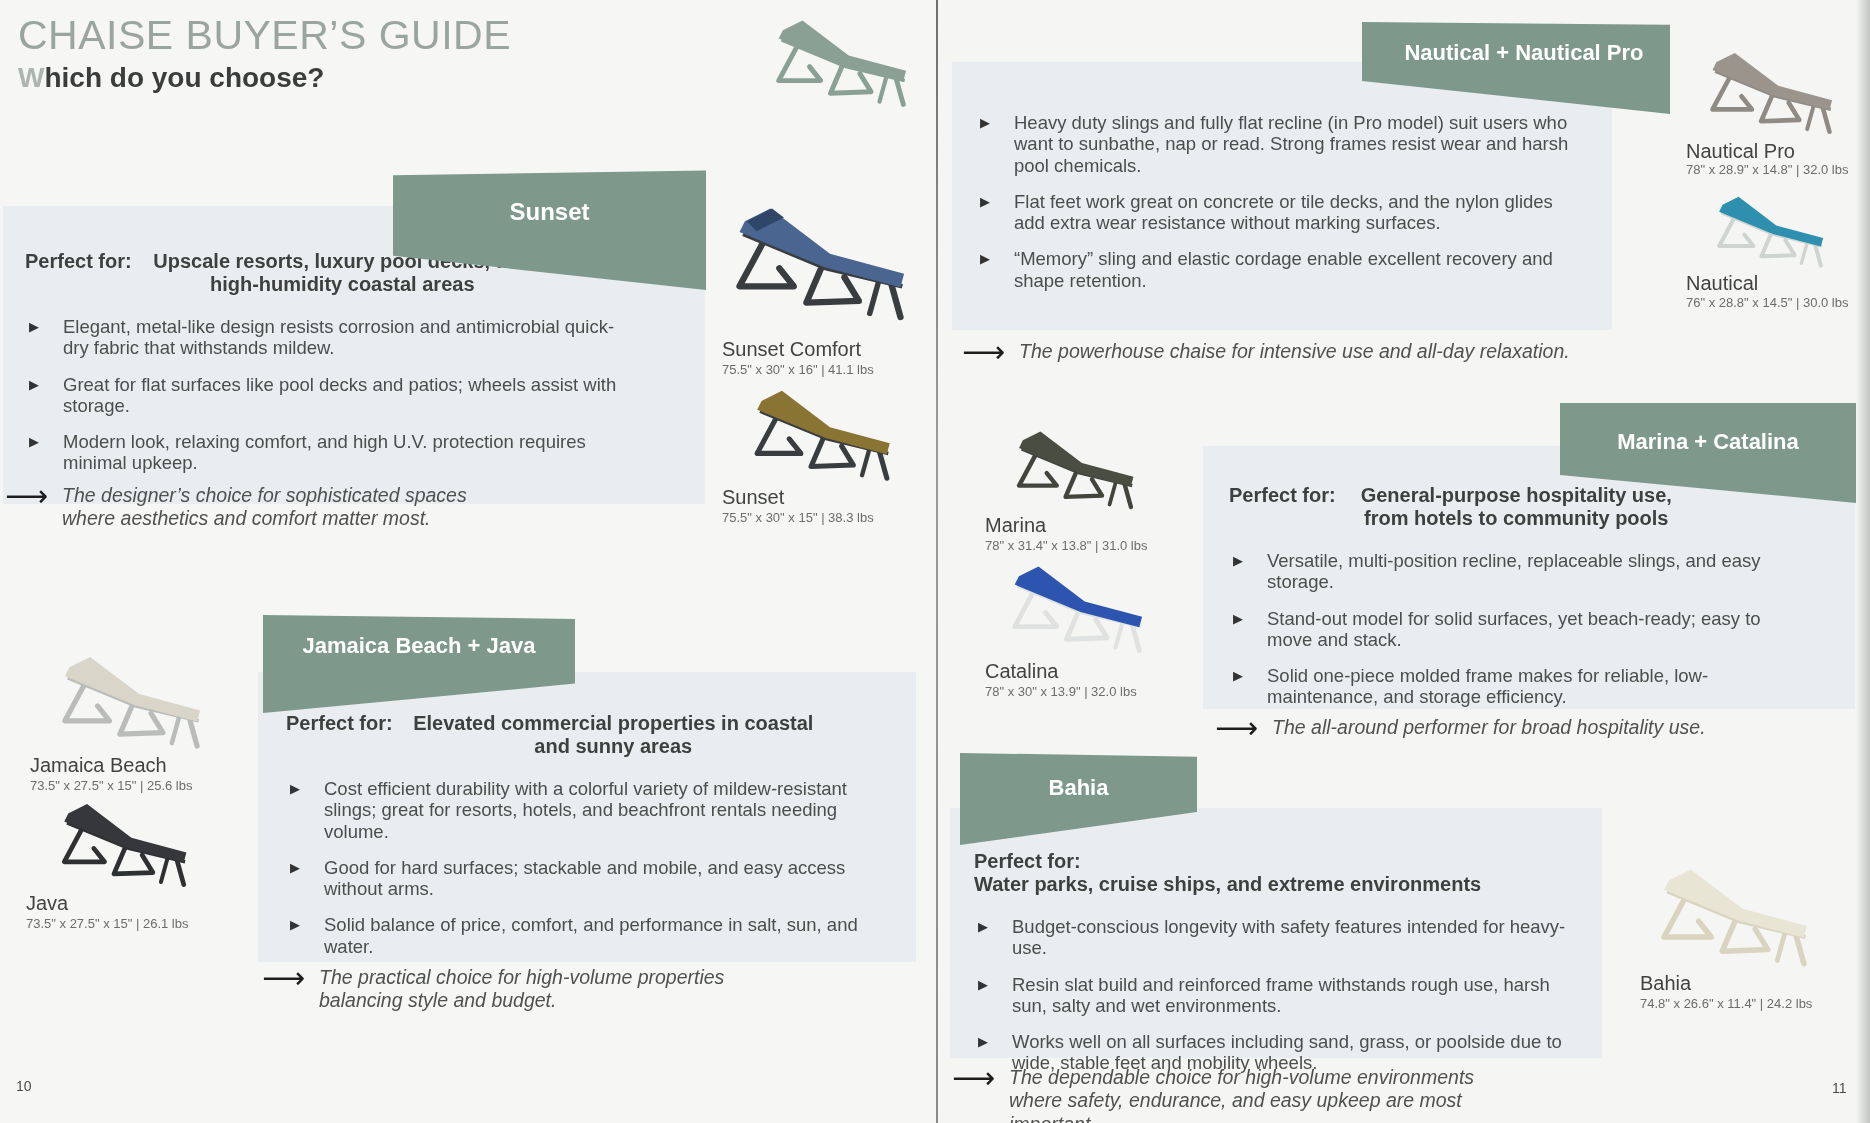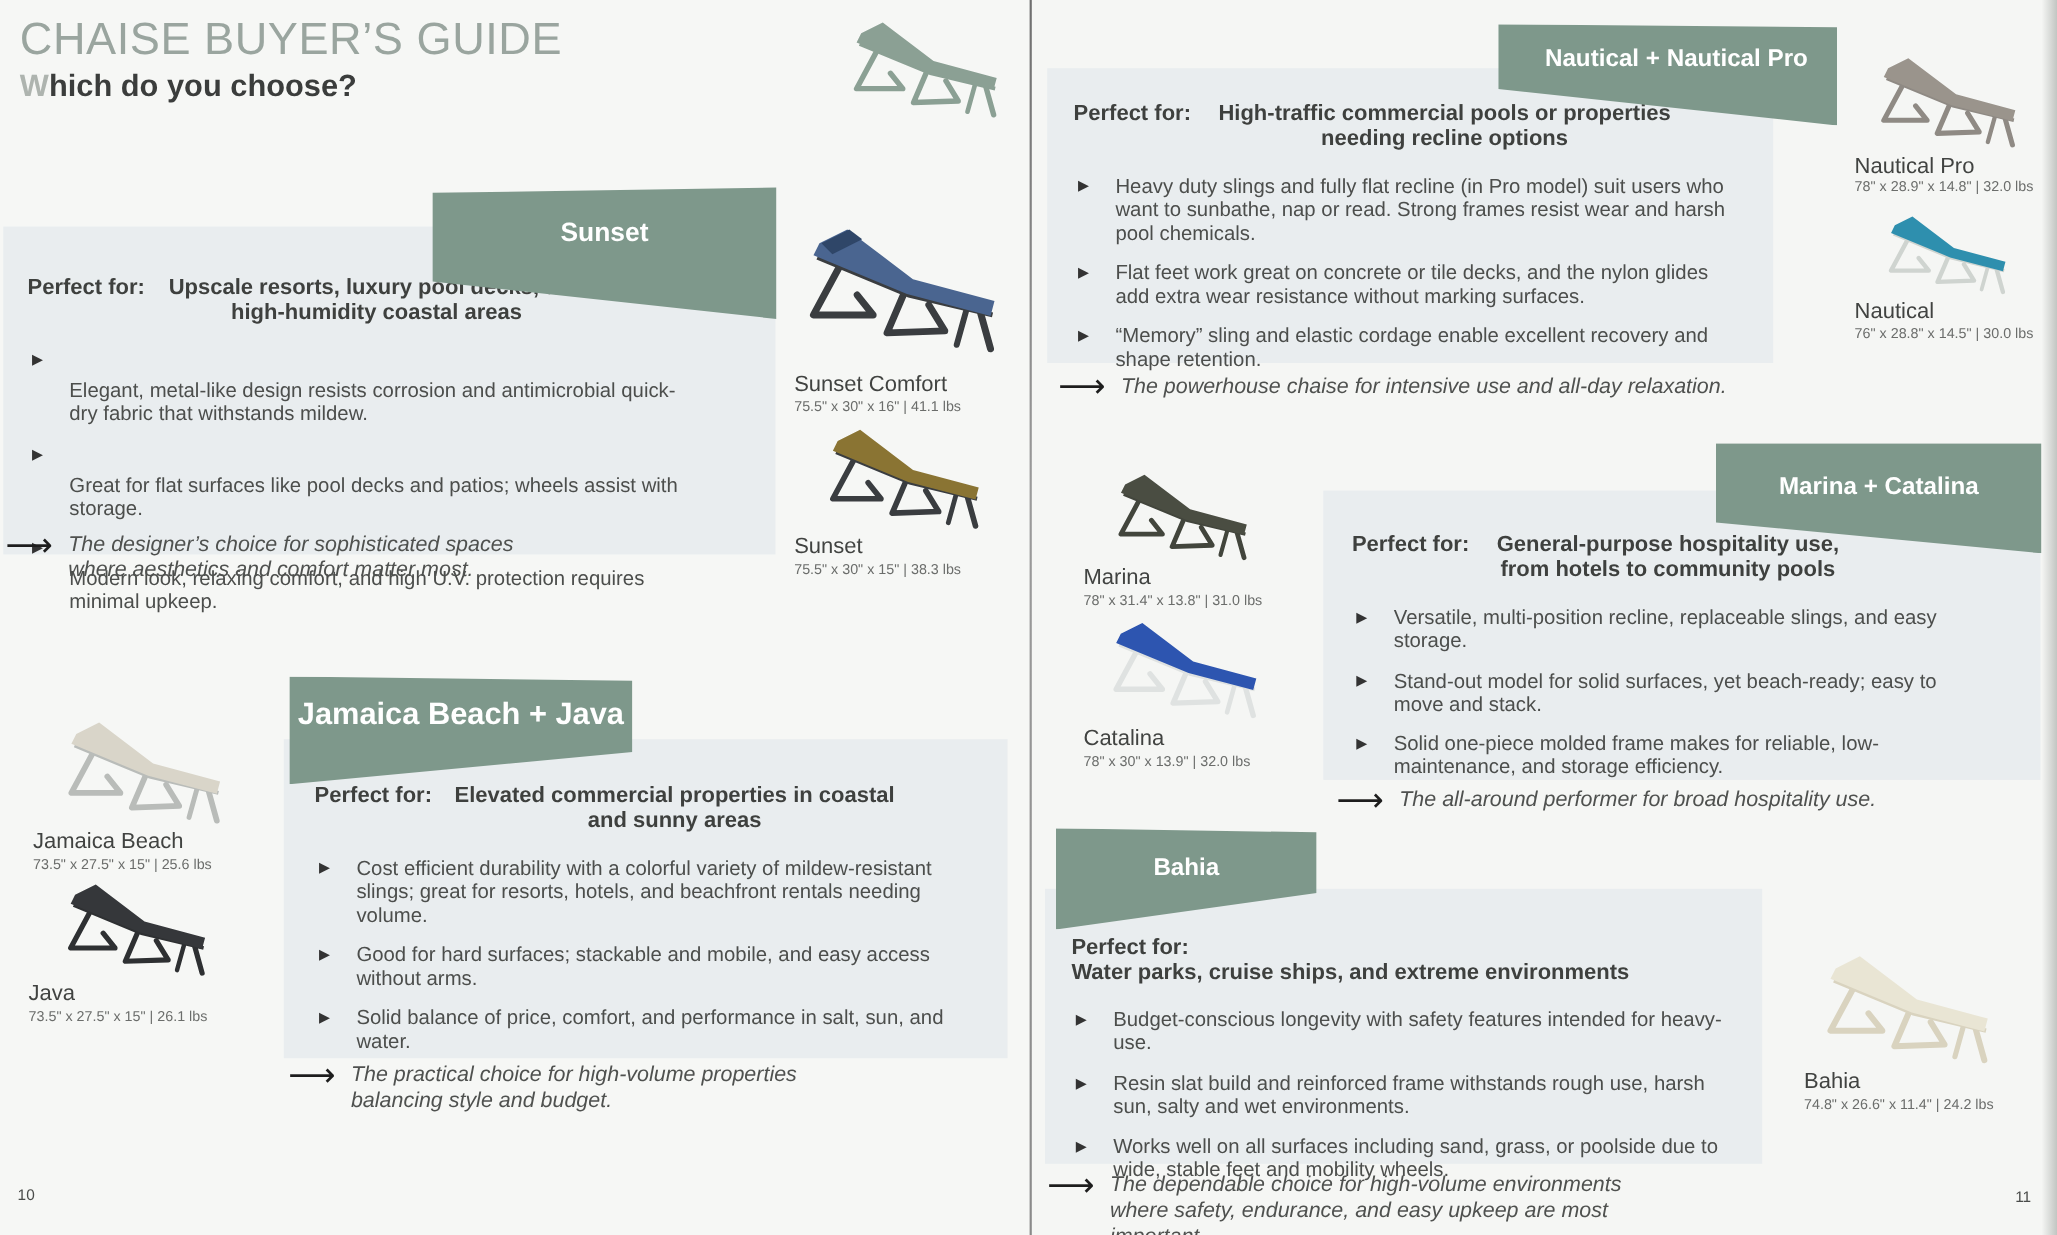--- a/index.html
+++ b/index.html
@@ -24,21 +24,21 @@
   .doc-subtitle .lead{color:#aeb4af;}
 
   
   .bar{position:absolute;background:#7e988b;color:#fff;font-weight:bold;text-align:center;}
   .bar span{display:block;}
   .bar-sunset{left:393px;top:168px;width:313px;height:122px;
     clip-path:polygon(0 6%,100% 2%,100% 100%,0 72%);}
   .bar-sunset span{margin-top:30px;font-size:24px;}
   .bar-jamaica{left:263px;top:615px;width:312px;height:98px;
     clip-path:polygon(0 0,100% 4%,100% 70%,0 100%);}
-  .bar-jamaica span{margin-top:18px;font-size:28px;}
+  .bar-jamaica span{margin-top:18px;font-size:22px;}
   .bar-nautical{left:423px;top:22px;width:308px;height:92px;
     clip-path:polygon(0 0,100% 3%,100% 100%,0 64%);}
   .bar-nautical span{margin-top:18px;font-size:22px;padding-left:16px;}
   .bar-marina{left:621px;top:403px;width:296px;height:100px;
     clip-path:polygon(0 0,100% 0,100% 100%,0 72%);}
   .bar-marina span{margin-top:26px;font-size:22px;}
   .bar-bahia{left:21px;top:753px;width:237px;height:92px;
     clip-path:polygon(0 0,100% 4%,100% 64%,0 100%);}
   .bar-bahia span{margin-top:22px;font-size:22px;}
 
@@ -55,21 +55,21 @@
   .panel-sunset .pf-text{max-width:410px;}
   .panel-jamaica .pf-text{max-width:430px;}
   .panel-nautical .pf-text{max-width:450px;}
   .panel-marina .pf-text{max-width:350px;}
   .panel-bahia .pf-text{max-width:560px;text-align:left;}
 
   .bullets{margin-top:20px;}
   .bullet{display:flex;margin-bottom:15px;}
   .marker{width:38px;flex:0 0 38px;font-size:13px;color:#333;padding-top:3px;padding-left:4px;box-sizing:border-box;}
   .btxt{font-size:18.5px;line-height:1.15;color:#4c4e4c;}
-  .panel-sunset .btxt{max-width:565px;margin-top:28px;}
+  .panel-sunset .btxt{max-width:565px;}
   .panel-jamaica .btxt{max-width:600px;}
   .panel-nautical .btxt{max-width:575px;}
   .panel-marina .btxt{max-width:505px;}
   .panel-bahia .btxt{max-width:570px;}
 
   
   .tag{position:absolute;display:flex;align-items:flex-start;}
   .tag-arrow{font-size:30px;line-height:.8;color:#1d1d1d;margin-right:14px;}
   .tag-text{font-size:19.5px;font-style:italic;color:#4f514f;line-height:1.2;}
   .tag-sunset{left:5px;top:484px;}   .tag-sunset .tag-text{max-width:430px;}
@@ -206,24 +206,20 @@
       </svg></div>
   <div class="pname" style="left:26px;top:892px;text-align:center;">Java</div>
   <div class="pdims" style="left:26px;top:916px;">73.5" x 27.5" x 15" | 26.1 lbs</div>
 
   <div class="pagenum" id="pagenum-left">10</div>
 </div>
 
 <div class="page" id="page-right">
 
   <div class="panel panel-nautical">
-    <div class="pf">
-      <span class="pf-label">Perfect for:</span>
-      <span class="pf-text">High-traffic commercial pools or properties needing recline options</span>
-    </div>
     <div class="bullets">
       <div class="bullet">
         <span class="marker">▶</span>
         <span class="btxt">Heavy duty slings and fully flat recline (in Pro model) suit users who want to sunbathe, nap or read. Strong frames resist wear and harsh pool chemicals.</span>
         </div>
       <div class="bullet">
         <span class="marker">▶</span>
         <span class="btxt">Flat feet work great on concrete or tile decks, and the nylon glides add extra wear resistance without marking surfaces.</span>
         </div>
       <div class="bullet">

